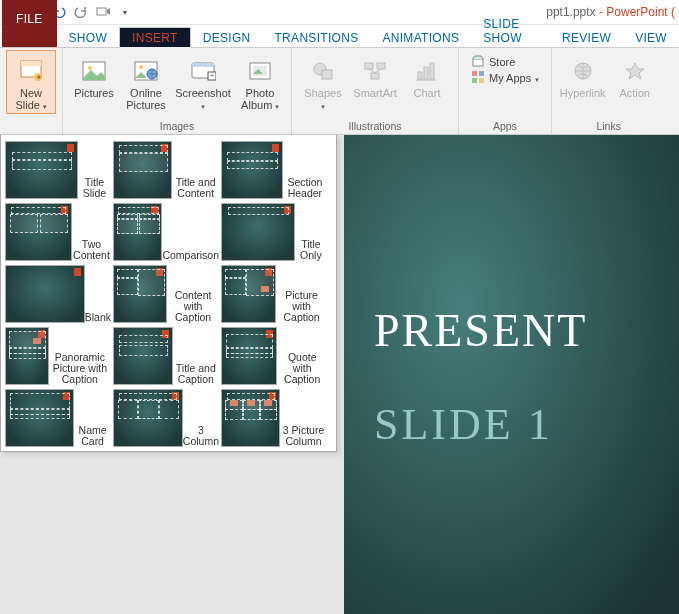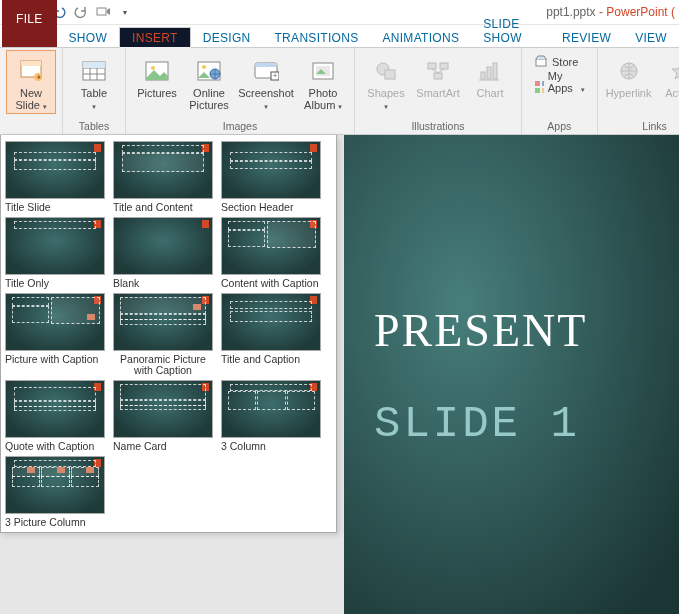--- a/index.html
+++ b/index.html
@@ -22,29 +22,29 @@
 .rbtn .rlbl{font-size:11px;text-align:center;line-height:12px;color:#444}
 .rbtn.dis .rlbl{color:#aaa}
 .rbtn.dis svg *{stroke:#bbb!important;fill:#ddd!important}
 .rside{display:flex;flex-direction:column;gap:2px;padding:4px 6px}
 .rsitem{display:flex;align-items:flex-end;gap:4px;font-size:11px;color:#444;cursor:pointer}
 .drop{font-size:7px;color:#555}
 .content{display:flex;height:calc(614px - 24px - 22px - 86px);position:relative}
 .gallery{width:335px;background:#fff;border:1px solid #aaa;border-top:none;position:absolute;left:0;top:0;z-index:10;box-shadow:2px 2px 6px rgba(0,0,0,.15)}
 .galhead{font-size:11px;color:#333;padding:4px 6px;background:#fafafa}
 .galgrid{display:flex;flex-wrap:wrap;padding:6px 4px 4px;gap:4px 2px}
-.galitem{width:106px;display:flex;flex-direction:column;align-items:flex-start;cursor:pointer}
+.galitem{width:106px;display:flex;align-items:flex-end;cursor:pointer}
 .thumb{width:98px;height:56px;background:radial-gradient(ellipse at 50% 40%,#3d6e6c 0%,#1e3a39 80%);border:1px solid #aaa;position:relative}
 .thumb .accent{position:absolute;top:2px;right:3px;width:7px;height:8px;background:#d24726}
 .thcap{font-size:10.5px;color:#333;text-align:center;margin-top:3px;line-height:11px;max-width:100px}
 .ph{position:absolute;border:1px dashed rgba(255,255,255,.75)}
 .slidearea{flex:1;background:#e6e6e6;display:flex;justify-content:flex-end}
 .slide{width:335px;height:100%;background:radial-gradient(ellipse at 35% 35%,#477e7b 0%,#1a3534 90%);display:flex;flex-direction:column;justify-content:center;padding-left:30px;box-sizing:border-box}
 .slide .t1{color:#fff;font-size:46px;font-weight:300;letter-spacing:2px;font-family:"Segoe UI Light","Segoe UI";line-height:56px}
-.slide .t2{color:#97c9c8;font-size:44px;font-weight:300;letter-spacing:3px;margin-top:40px;font-family:Liberation Mono, monospace}
+.slide .t2{color:#97c9c8;font-size:44px;font-weight:300;letter-spacing:3px;margin-top:40px;font-family:Liberation Serif, serif}
 </style>
 </head>
 <body>
 
 <div class="titlebar">
   <div class="qat">
     <div class="qi">
         <svg width="14" height="14">
           <rect x="1" y="1" width="12" height="12" rx="2" fill="#d24726"></rect>
           <text x="4" y="11" font-size="9" fill="#fff" font-family="Arial" font-weight="bold">P</text>
@@ -106,38 +106,20 @@
               <text x="17.5" y="22" font-size="8" fill="#a56a20">✦</text>
             </svg>
           </div>
         <div class="rlbl"><span style="white-space:pre-line">New
 Slide</span> <span class="drop">▾</span></div>
       </div>
     </div>
     <div class="rglabel"></div>
   </div>
 
-  <div class="rgroup">
-    <div class="rgrow">
-      <div class="rbtn">
-        <div class="ric">
-            <svg width="26" height="22">
-              <rect x="2" y="2" width="22" height="18" fill="#fff" stroke="#888"></rect>
-              <line x1="2" y1="8" x2="24" y2="8" stroke="#888"></line>
-              <line x1="2" y1="14" x2="24" y2="14" stroke="#888"></line>
-              <line x1="9" y1="2" x2="9" y2="20" stroke="#888"></line>
-              <line x1="16" y1="2" x2="16" y2="20" stroke="#888"></line>
-              <rect x="2" y="2" width="22" height="6" fill="#d8e8f5"></rect>
-            </svg>
-          </div>
-        <div class="rlbl"><span>Table</span><br><span class="drop">▾</span></div>
-      </div>
-    </div>
-    <div class="rglabel">Tables</div>
-  </div>
 
   <div class="rgroup">
     <div class="rgrow">
       <div class="rbtn">
         <div class="ric">
             <svg width="26" height="22">
               <rect x="2" y="2" width="22" height="18" fill="#fff" stroke="#888"></rect>
               <circle cx="9" cy="8" r="2" fill="#f4c860"></circle>
               <path d="M2 18 L10 10 L16 16 L20 12 L24 16 L24 20 L2 20 Z" fill="#8cc58c"></path>
             </svg>
@@ -286,20 +268,40 @@
           </div>
           <div class="thcap">Title and Content</div>
         </div>
         <div class="galitem">
           <div class="thumb">
             <div class="accent"></div>
             <div class="ph" style="left: 8%; top: 18%; width: 82%; height: 12%;"></div>
             <div class="ph" style="left: 8%; top: 34%; width: 82%; height: 10%;"></div>
           </div>
           <div class="thcap">Section Header</div>
+        </div>
+        <div class="galitem">
+          <div class="thumb">
+            <div class="accent"></div>
+            <div class="ph" style="left: 8%; top: 6%; width: 82%; height: 8%;"></div>
+            <div class="ph" style="left: 6%; top: 18%; width: 40%; height: 30%; background: rgba(255, 255, 255, 0.08);"></div>
+            <div class="ph" style="left: 52%; top: 18%; width: 40%; height: 30%; background: rgba(255, 255, 255, 0.08);"></div>
+          </div>
+          <div class="thcap">Two Content</div>
+        </div>
+        <div class="galitem">
+          <div class="thumb">
+            <div class="accent"></div>
+            <div class="ph" style="left: 8%; top: 6%; width: 82%; height: 8%;"></div>
+            <div class="ph" style="left: 6%; top: 17%; width: 40%; height: 7%;"></div>
+            <div class="ph" style="left: 6%; top: 26%; width: 40%; height: 24%; background: rgba(255, 255, 255, 0.08);"></div>
+            <div class="ph" style="left: 52%; top: 17%; width: 40%; height: 7%;"></div>
+            <div class="ph" style="left: 52%; top: 26%; width: 40%; height: 24%; background: rgba(255, 255, 255, 0.08);"></div>
+          </div>
+          <div class="thcap">Comparison</div>
         </div>
         <div class="galitem">
           <div class="thumb">
             <div class="accent"></div>
             <div class="ph" style="left: 8%; top: 6%; width: 82%; height: 10%;"></div>
           </div>
           <div class="thcap">Title Only</div>
         </div>
         <div class="galitem">
           <div class="thumb">

